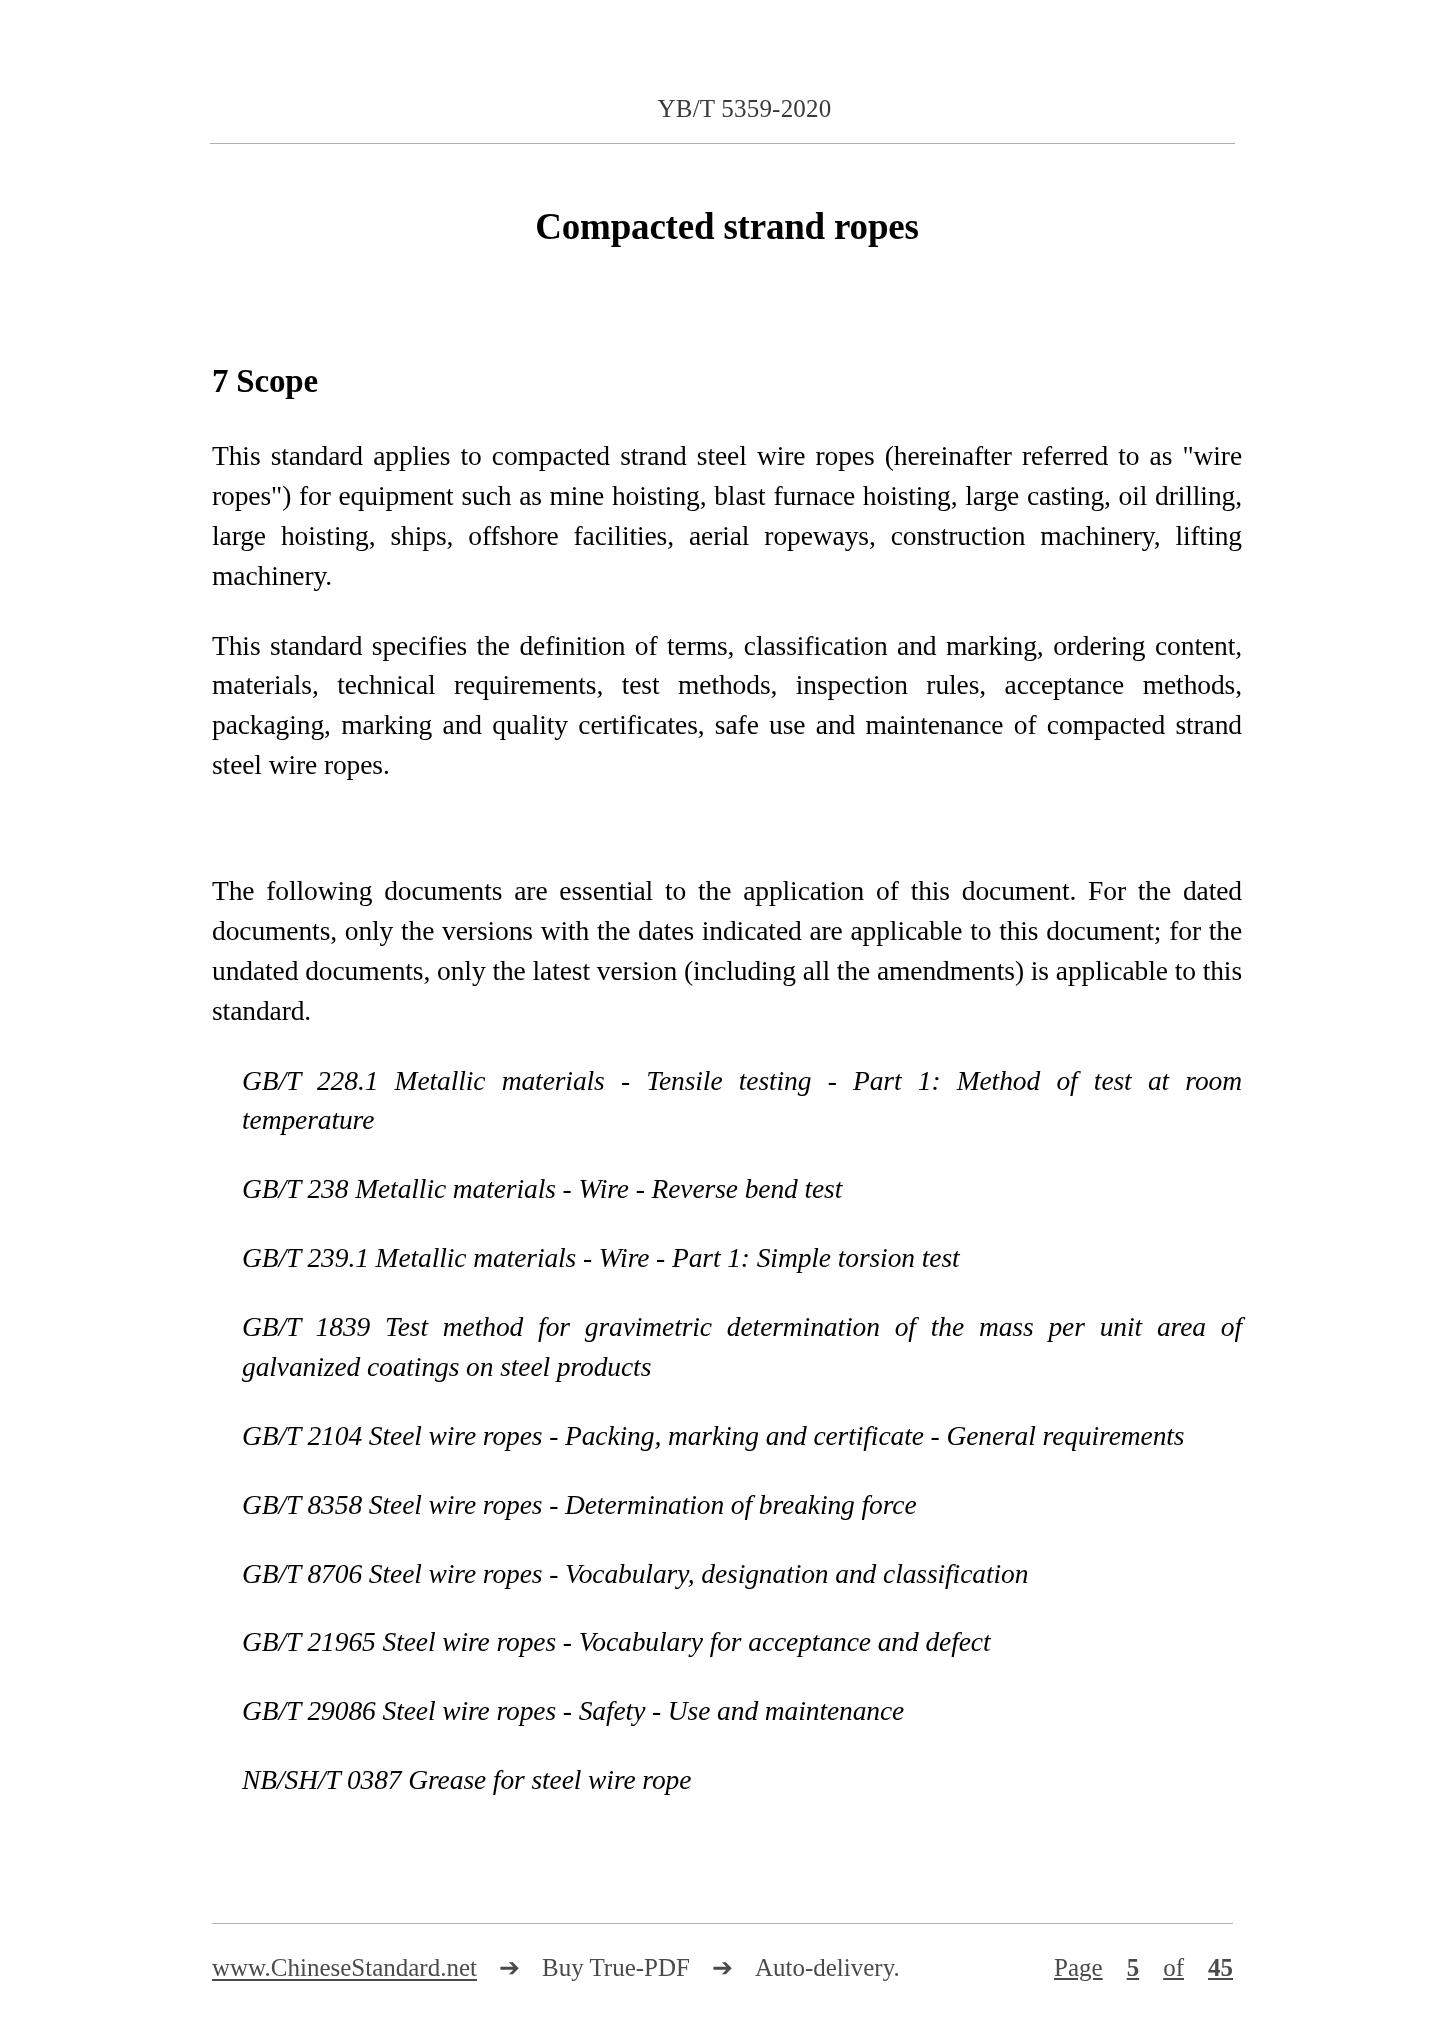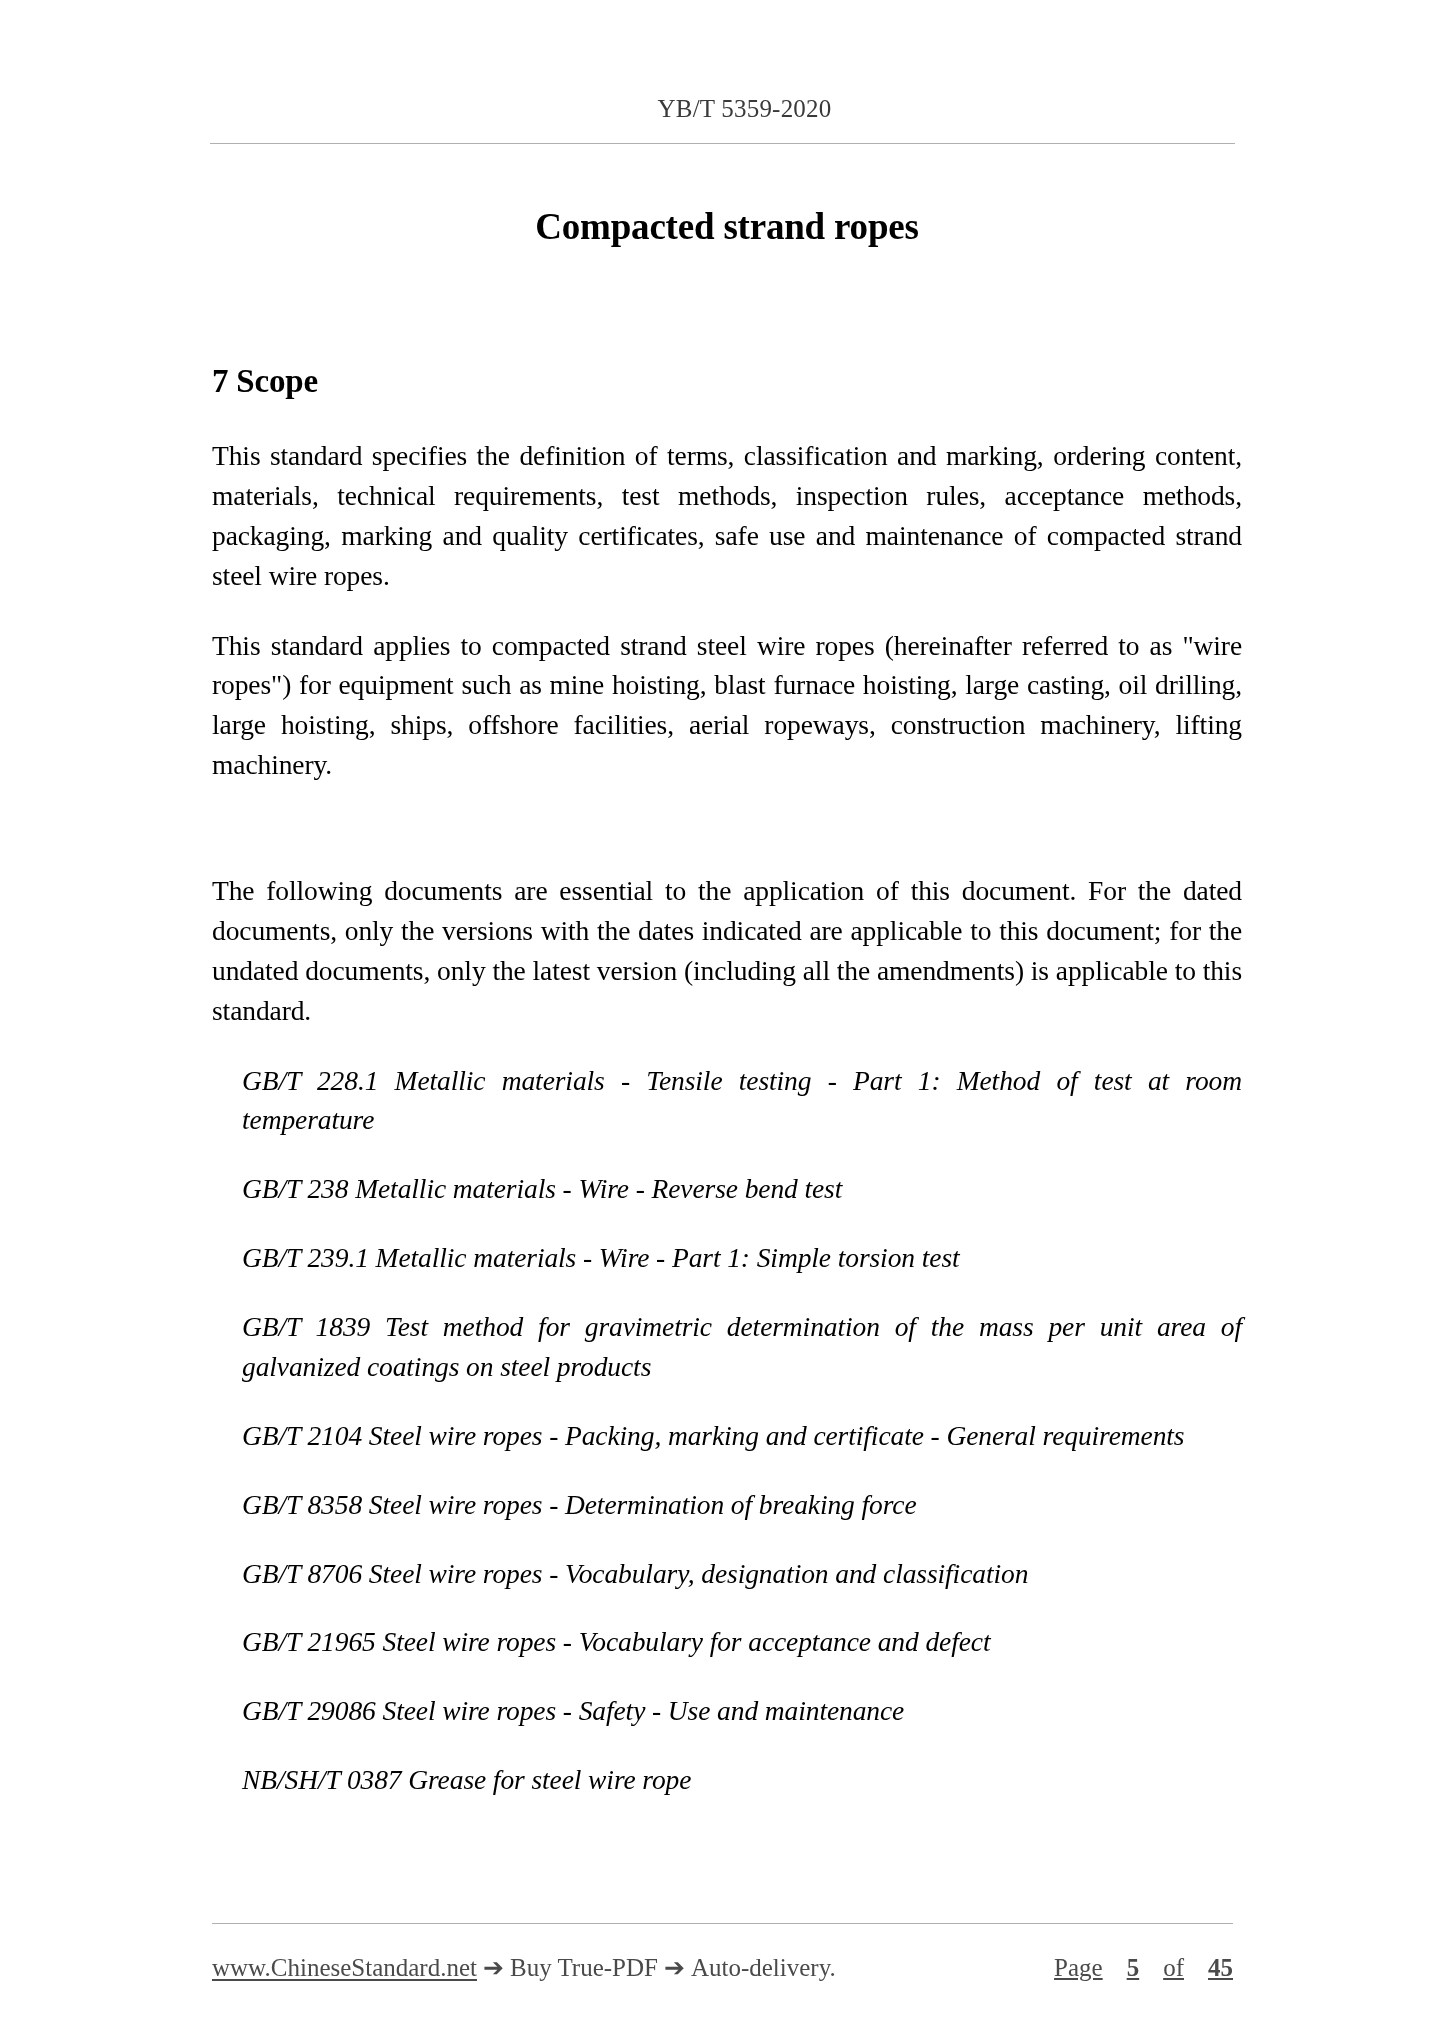--- a/index.html
+++ b/index.html
@@ -132,21 +132,21 @@
     display: flex;
     align-items: baseline;
     justify-content: space-between;
     font-size: 25px;
     color: #4a4a4a;
   }
 
   .footer-left {
     display: flex;
     align-items: baseline;
-    gap: 6px;
+    gap: 22px;
     white-space: nowrap;
   }
 
   .footer-site {
     text-decoration: underline;
     text-underline-offset: 3px;
   }
 
   .arrow-icon {
     font-size: 25px;
@@ -178,22 +178,22 @@
   <div class="content">
 
     <h1 class="doc-title">Compacted strand ropes</h1>
 
     <div class="spacer-before-scope"></div>
 
     <h2 class="section-heading">7 Scope</h2>
 
     <div class="spacer-after-scope-head"></div>
 
+    <p class="body-text">This standard applies to compacted strand steel wire ropes (hereinafter referred to as "wire ropes") for equipment such as mine hoisting, blast furnace hoisting, large casting, oil drilling, large hoisting, ships, offshore facilities, aerial ropeways, construction machinery, lifting machinery.</p>
     <p class="body-text">This standard specifies the definition of terms, classification and marking, ordering content, materials, technical requirements, test methods, inspection rules, acceptance methods, packaging, marking and quality certificates, safe use and maintenance of compacted strand steel wire ropes.</p>
-    <p class="body-text">This standard applies to compacted strand steel wire ropes (hereinafter referred to as "wire ropes") for equipment such as mine hoisting, blast furnace hoisting, large casting, oil drilling, large hoisting, ships, offshore facilities, aerial ropeways, construction machinery, lifting machinery.</p>
 
     <div class="gap-before-normative"></div>
 
 
     <div class="gap-after-normative-head"></div>
 
     <p class="body-text">The following documents are essential to the application of this document. For the dated documents, only the versions with the dates indicated are applicable to this document; for the undated documents, only the latest version (including all the amendments) is applicable to this standard.</p>
 
     <div style="height:30px"></div>
 

